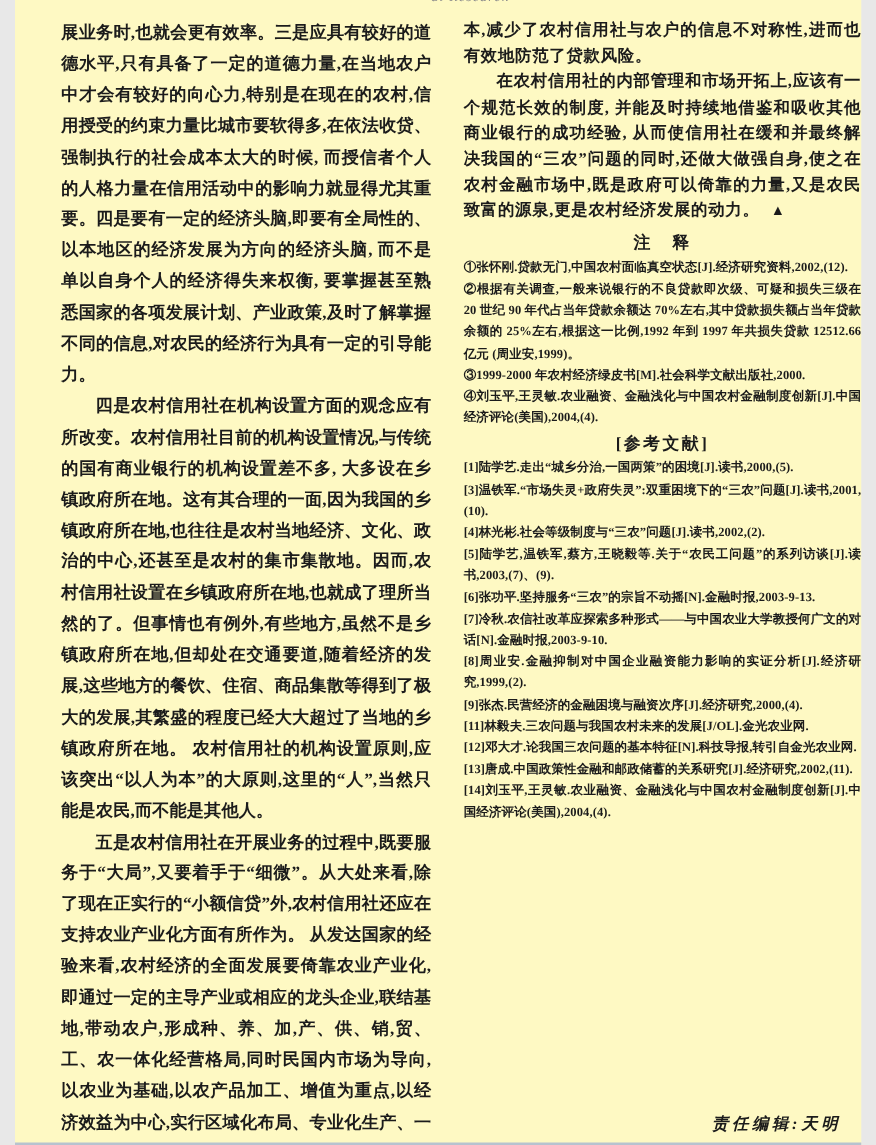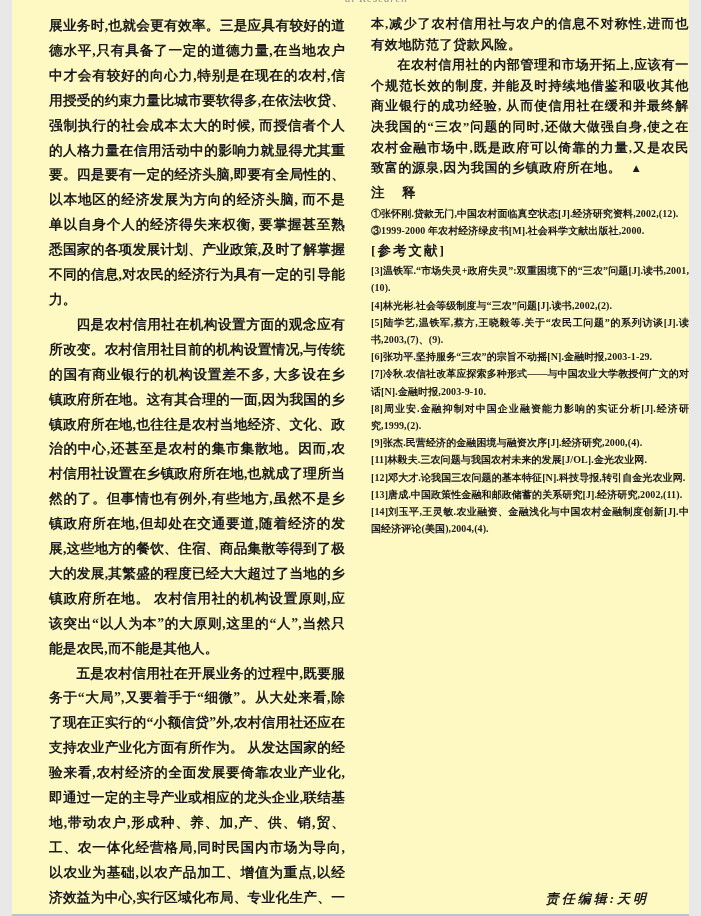--- a/index.html
+++ b/index.html
@@ -20,30 +20,30 @@
     margin:0;font-size:13.7px;line-height:24.9px;
     text-align:justify;letter-spacing:0.15px;font-weight:600;
   }
   .col-right p.body{
     margin:0;font-size:13.1px;line-height:20.6px;
     text-align:justify;letter-spacing:0.6px;font-weight:600;
   }
   .indent{text-indent:2em;}
   .end-marker{margin-left:9px;font-size:11.5px;font-style:normal;}
   .sec-header{
-    margin:5px 0 3px 0;text-align:left;font-weight:bold;
+    margin:5px 0 3px 0;text-align:center;font-weight:bold;
     font-size:13.5px;letter-spacing:2px;
   }
   .small p{
     margin:0;font-size:10px;line-height:17.2px;
     text-align:justify;letter-spacing:0.1px;font-weight:600;
   }
   .refs-header{margin:3px 0 2px 0;}
   .footer-editor{
-    position:absolute;right:40px;top:890px;
+    position:absolute;right:16px;top:890px;
     font-size:13px;font-weight:bold;font-style:italic;
     letter-spacing:3px;
   }
   .bottom-edge{
     position:absolute;left:0;bottom:0;width:701px;height:2px;
     background:#b7c3cf;
   }
 </style>
 </head>
 <body>
@@ -54,37 +54,40 @@
 
   <div class="col col-left">
     <p class="body">展业务时,也就会更有效率。三是应具有较好的道德水平,只有具备了一定的道德力量,在当地农户中才会有较好的向心力,特别是在现在的农村,信用授受的约束力量比城市要软得多,在依法收贷、强制执行的社会成本太大的时候, 而授信者个人的人格力量在信用活动中的影响力就显得尤其重要。四是要有一定的经济头脑,即要有全局性的、以本地区的经济发展为方向的经济头脑, 而不是单以自身个人的经济得失来权衡, 要掌握甚至熟悉国家的各项发展计划、产业政策,及时了解掌握不同的信息,对农民的经济行为具有一定的引导能力。</p>
     <p class="body indent">四是农村信用社在机构设置方面的观念应有所改变。农村信用社目前的机构设置情况,与传统的国有商业银行的机构设置差不多, 大多设在乡镇政府所在地。这有其合理的一面,因为我国的乡镇政府所在地,也往往是农村当地经济、文化、政治的中心,还甚至是农村的集市集散地。因而,农村信用社设置在乡镇政府所在地,也就成了理所当然的了。但事情也有例外,有些地方,虽然不是乡镇政府所在地,但却处在交通要道,随着经济的发展,这些地方的餐饮、住宿、商品集散等得到了极大的发展,其繁盛的程度已经大大超过了当地的乡镇政府所在地。 农村信用社的机构设置原则,应该突出“以人为本”的大原则,这里的“人”,当然只能是农民,而不能是其他人。</p>
     <p class="body indent">五是农村信用社在开展业务的过程中,既要服务于“大局”,又要着手于“细微”。从大处来看,除了现在正实行的“小额信贷”外,农村信用社还应在支持农业产业化方面有所作为。 从发达国家的经验来看,农村经济的全面发展要倚靠农业产业化,即通过一定的主导产业或相应的龙头企业,联结基地,带动农户,形成种、养、加,产、供、销,贸、工、农一体化经营格局,同时民国内市场为导向,以农业为基础,以农产品加工、增值为重点,以经济效益为中心,实行区域化布局、专业化生产、一体化经营、社会化服务、企业化管理的经营模式。 农村信用社对农业的金融服务要做深做细,要渗透到每个环节中去,才能真正在支持“三农”中有一番作为。从小处来讲,农村信用社除了增加业务操作的公开性外, 有些业务完全可以让当地农民共同参与。 比如在贷款评审和发放的过程当中,就可以是开放式的。信用社完全可以依靠基层村组的力量,在辖区农民中挑选群众威望高、对周围农户个人和家庭情况比较了解的社员参与贷款评审过程,充分发挥其人熟、地熟、情况熟的优势,提供农户贷款的信息,帮助收回贷款。这样既实现了农户参与信用社的民主管理, 又降低了贷款的信息成</p>
   </div>
 
   <div class="col col-right">
     <div>
       <p class="body">本,减少了农村信用社与农户的信息不对称性,进而也有效地防范了贷款风险。</p>
-      <p class="body indent"><span>在农村信用社的内部管理和市场开拓上,应该有一个规范长效的制度, 并能及时持续地借鉴和吸收其他商业银行的成功经验, 从而使信用社在缓和并最终解决我国的“三农”问题的同时,还做大做强自身,使之在农村金融市场中,既是政府可以倚靠的力量,又是农民致富的源泉,因为我国的乡镇政府所在地。</span><span class="end-marker">▲</span></p>
+      <p class="body indent"><span>在农村信用社的内部管理和市场开拓上,应该有一个规范长效的制度, 并能及时持续地借鉴和吸收其他商业银行的成功经验, 从而使信用社在缓和并最终解决我国的“三农”问题的同时,还做大做强自身,使之在农村金融市场中,既是政府可以倚靠的力量,又是农民致富的源泉,更是农村经济发展的动力。</span><span class="end-marker">▲</span></p>
     </div>
 
     <p class="sec-header">注　释</p>
 
     <div class="small">
       <p>①张怀刚.贷款无门,中国农村面临真空状态[J].经济研究资料,2002,(12).</p>
+      <p>②根据有关调查,一般来说银行的不良贷款即次级、可疑和损失三级在 20 世纪 90 年代占当年贷款余额达 70%左右,其中贷款损失额占当年贷款余额的 25%左右,根据这一比例,1992 年到 1997 年共损失贷款 12512.66 亿元 (周业安,1999)。</p>
       <p>③1999-2000 年农村经济绿皮书[M].社会科学文献出版社,2000.</p>
+      <p>④刘玉平,王灵敏.农业融资、金融浅化与中国农村金融制度创新[J].中国经济评论(美国),2004,(4).</p>
     </div>
 
     <p class="sec-header refs-header">[参考文献]</p>
 
     <div class="small">
+      <p>[1]陆学艺.走出“城乡分治,一国两策”的困境[J].读书,2000,(5).</p>
       <p>[3]温铁军.“市场失灵+政府失灵”:双重困境下的“三农”问题[J].读书,2001,(10).</p>
       <p>[4]林光彬.社会等级制度与“三农”问题[J].读书,2002,(2).</p>
       <p>[5]陆学艺,温铁军,蔡方,王晓毅等.关于“农民工问题”的系列访谈[J].读书,2003,(7)、(9).</p>
-      <p>[6]张功平.坚持服务“三农”的宗旨不动摇[N].金融时报,2003-1-29.</p>
+      <p>[6]张功平.坚持服务“三农”的宗旨不动摇[N].金融时报,2003-9-13.</p>
       <p>[7]冷秋.农信社改革应探索多种形式——与中国农业大学教授何广文的对话[N].金融时报,2003-9-10.</p>
       <p>[8]周业安.金融抑制对中国企业融资能力影响的实证分析[J].经济研究,1999,(2).</p>
       <p>[9]张杰.民营经济的金融困境与融资次序[J].经济研究,2000,(4).</p>
       <p>[11]林毅夫.三农问题与我国农村未来的发展[J/OL].金光农业网.</p>
       <p>[12]邓大才.论我国三农问题的基本特征[N].科技导报,转引自金光农业网.</p>
       <p>[13]唐成.中国政策性金融和邮政储蓄的关系研究[J].经济研究,2002,(11).</p>
       <p>[14]刘玉平,王灵敏.农业融资、金融浅化与中国农村金融制度创新[J].中国经济评论(美国),2004,(4).</p>
     </div>
   </div>
 

